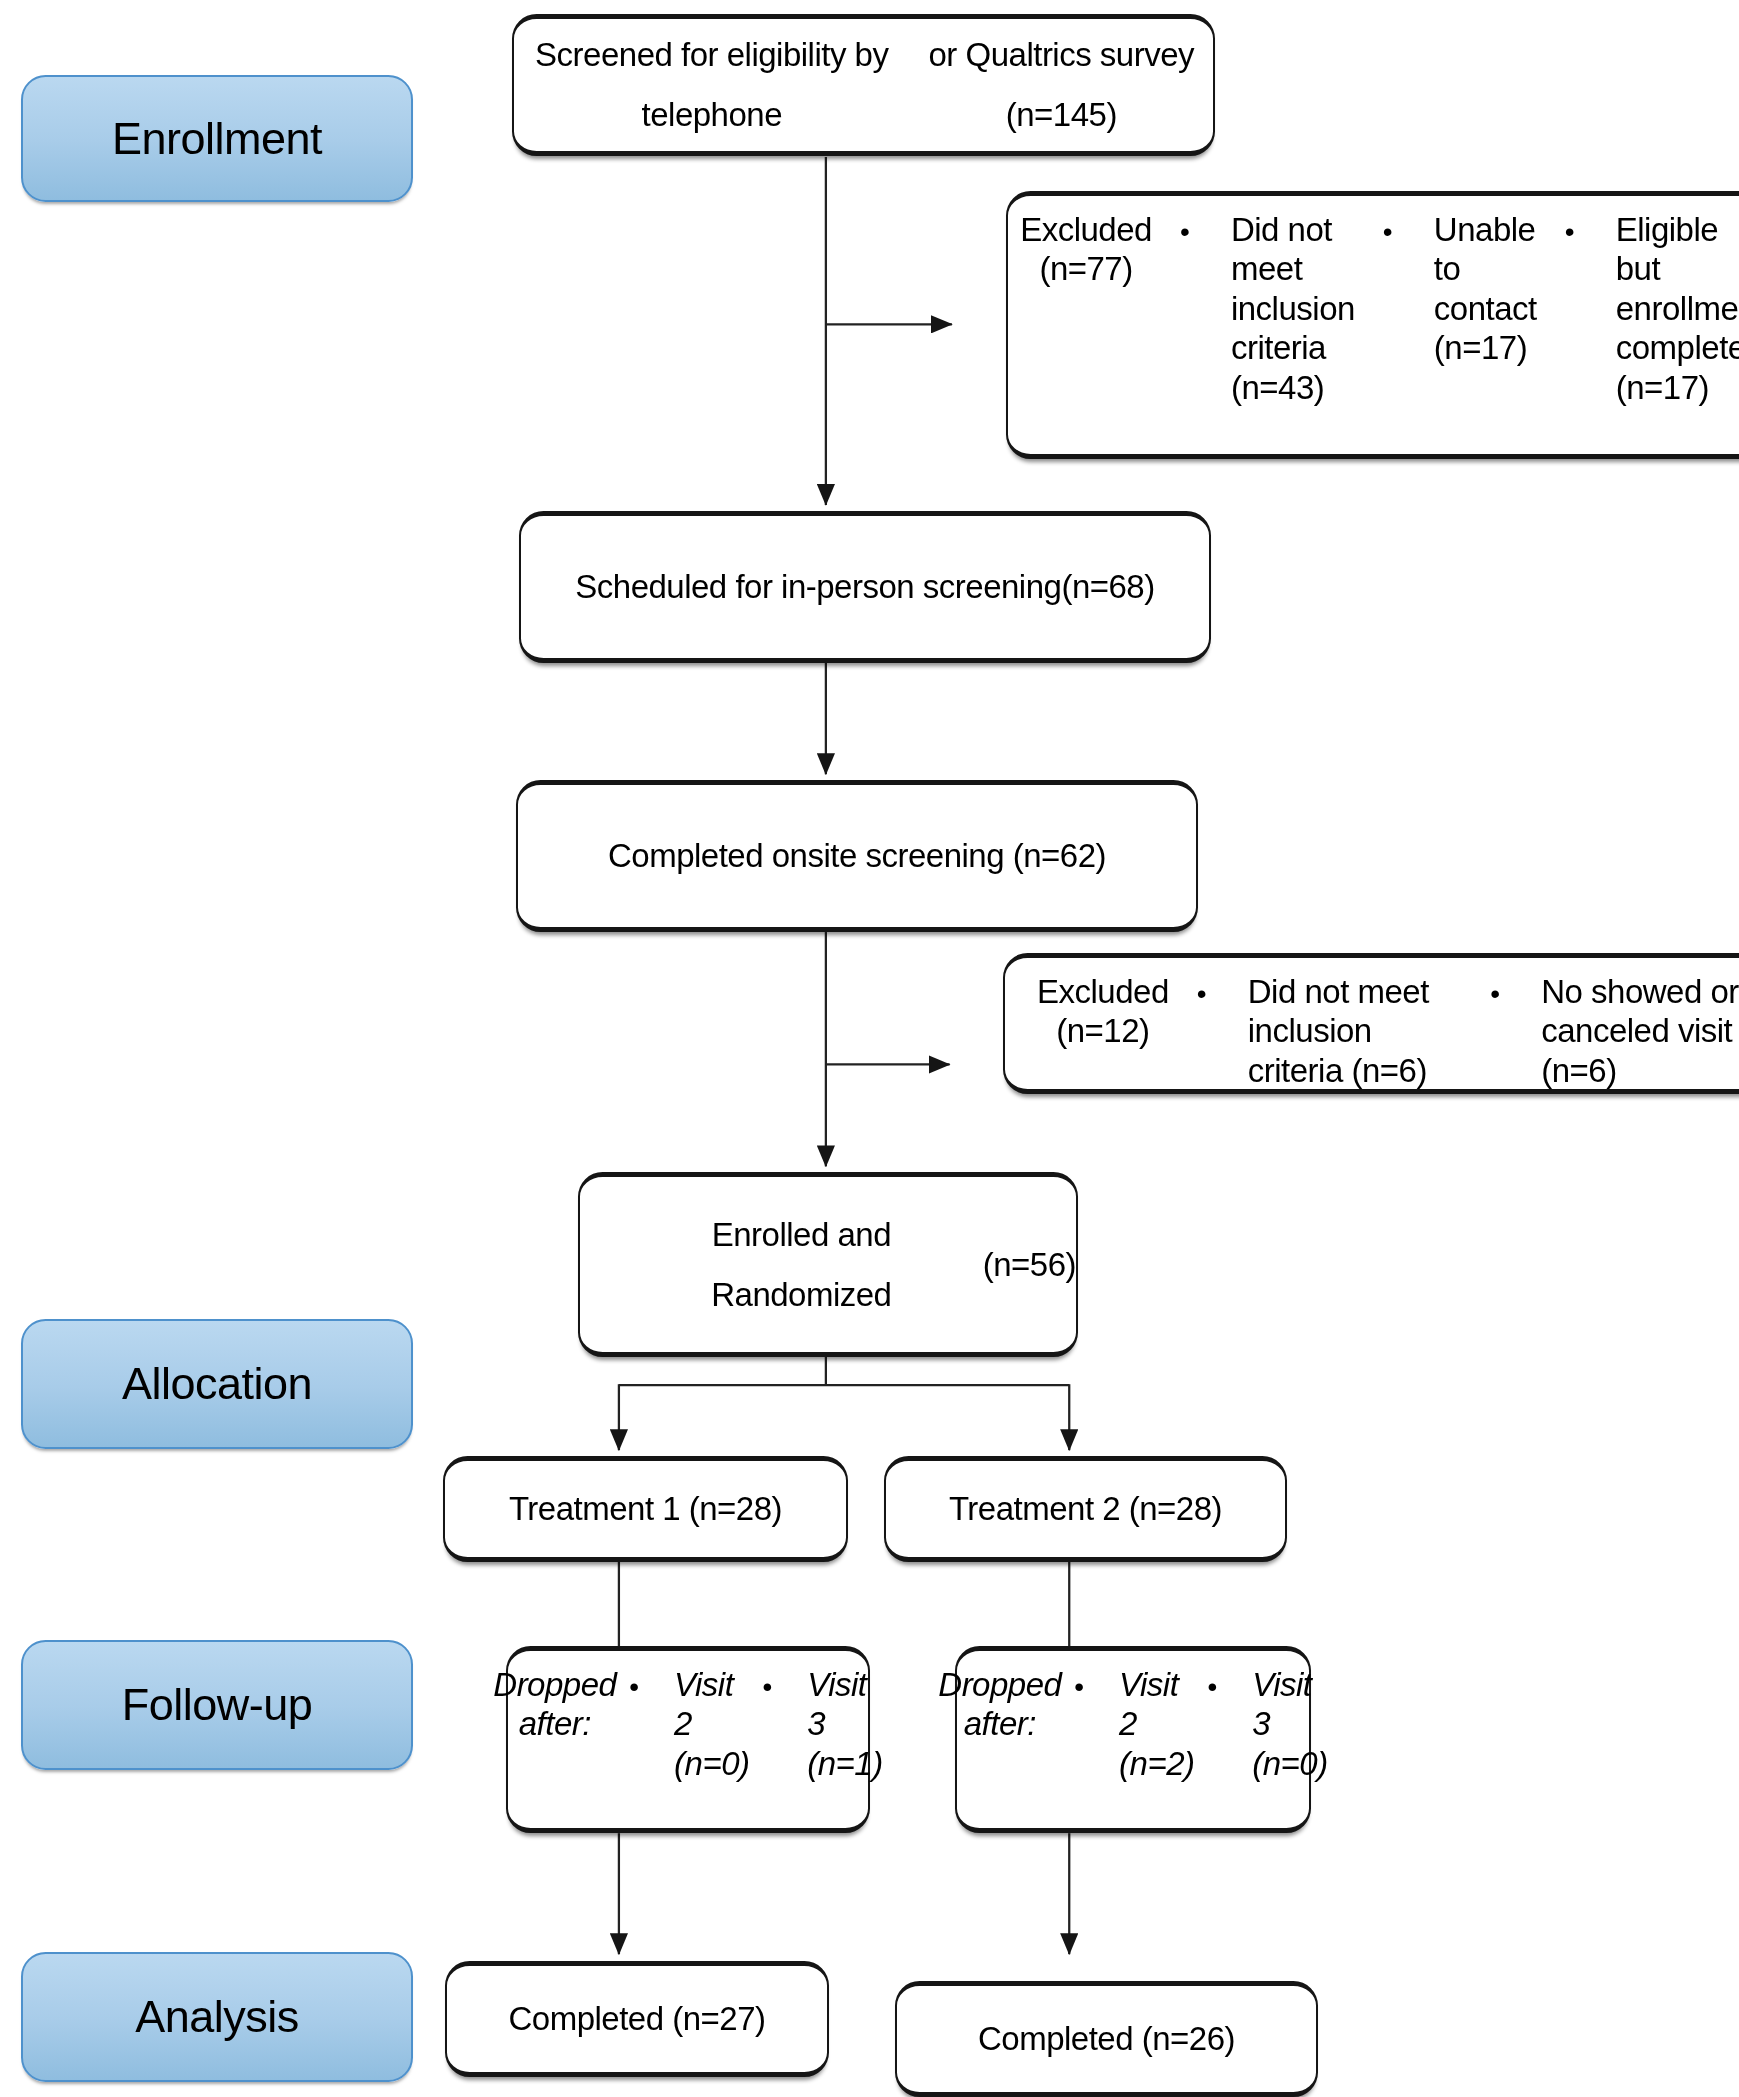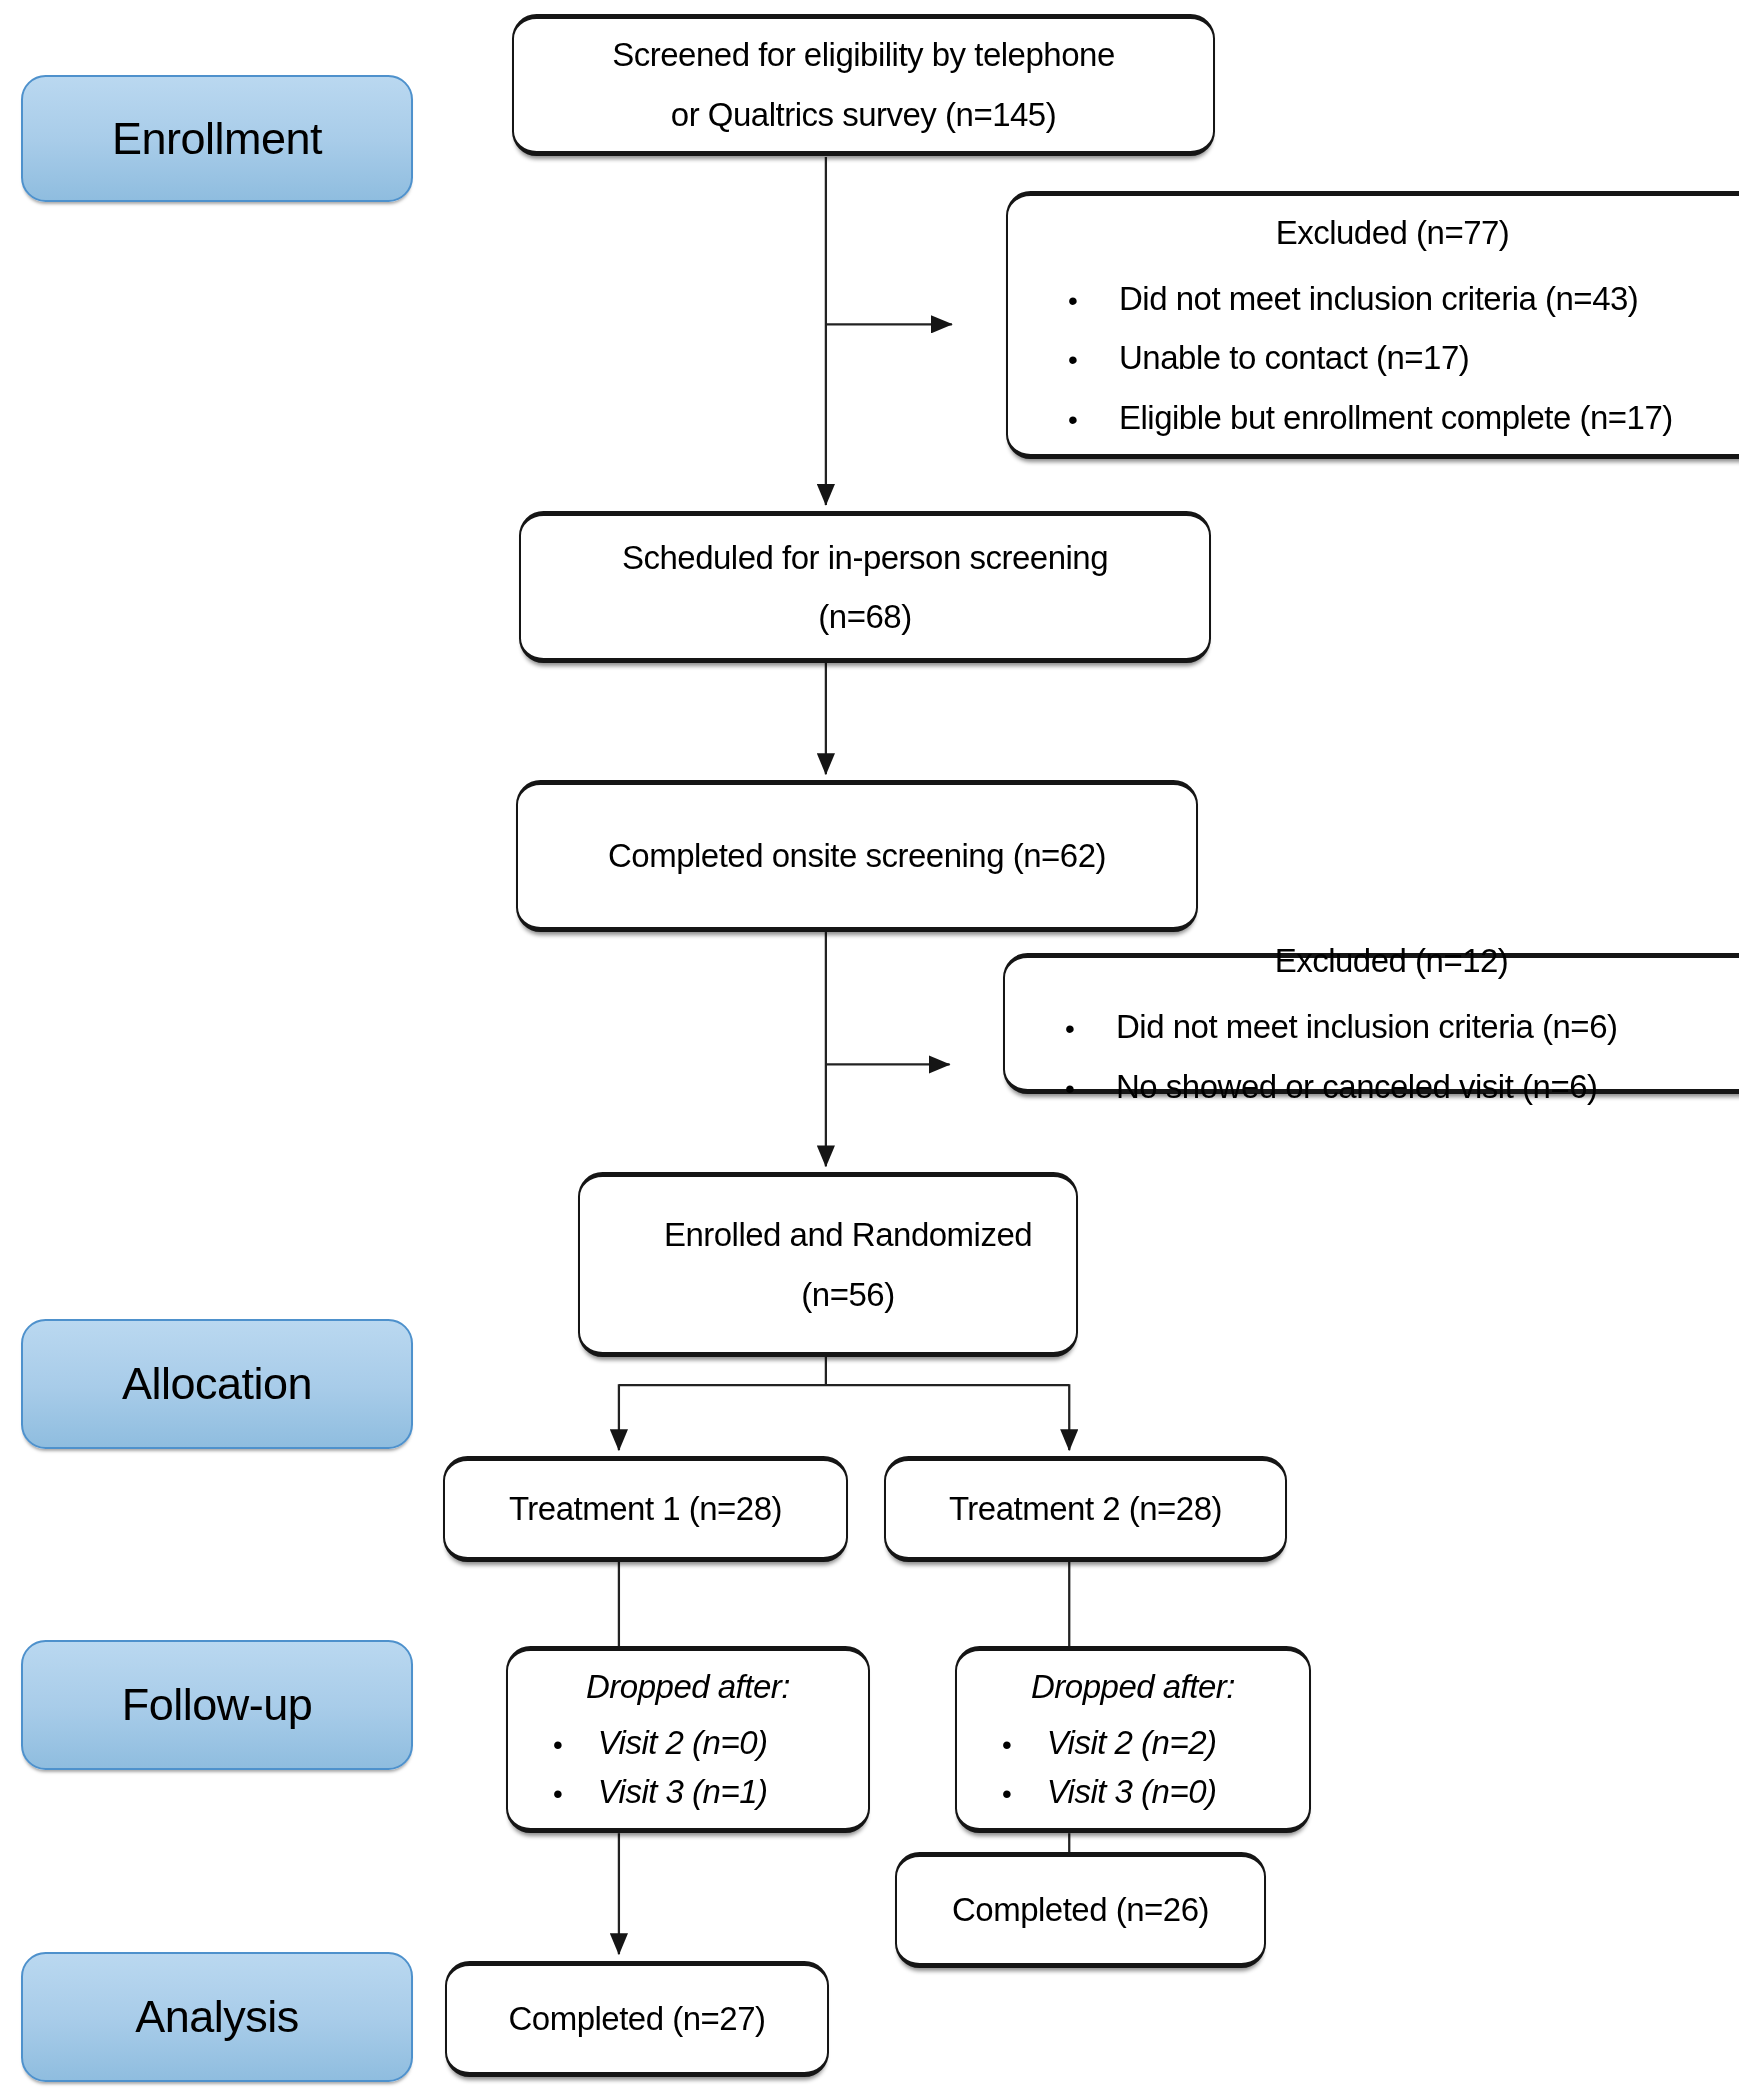--- a/index.html
+++ b/index.html
@@ -6,21 +6,21 @@
   .canvas{
     position:relative;width:1740px;height:2097px;background:#ffffff;
     font-family:"Liberation Sans",sans-serif;color:#000;overflow:hidden;
   }
   .connectors{position:absolute;left:0;top:0;width:1740px;height:2097px;}
   .box{
     position:absolute;background:#ffffff;box-sizing:border-box;
     border:2.7px solid #151515;border-top-width:5px;border-bottom-width:5px;
     border-radius:24.6px;
     box-shadow:0 5.5px 4.1px -3.2px rgba(0,0,0,0.45);
-    display:flex;flex-direction:column;align-items:center;justify-content:center;
+    display:flex;flex-direction:row;align-items:center;justify-content:center;
     text-align:center;font-size:33px;line-height:1.8;letter-spacing:-0.5px;
   }
   .listbox{
     align-items:stretch;text-align:left;justify-content:center;
     padding:13.6px 32px;row-gap:20px;line-height:1.2;margin-left:48px;
   }
   .listbox .box-title{text-align:center;margin-bottom:6.4px;}
   .li{display:flex;align-items:baseline;padding-left:28px;}
   .li .dot{flex:0 0 51px;font-size:28px;}
   .smallgap{row-gap:10px;font-style:italic;}
@@ -152,18 +152,18 @@
     <div class="li">
       <span class="dot">•</span>
       <span>Visit 3 (n=0)</span>
     </div>
   </div>
 
   <div class="box" style="left:445px;top:1961px;width:384px;height:116px;">
     <div>Completed (n=27)</div>
   </div>
 
-  <div class="box" style="left:895px;top:1852px;width:371px;height:116px;text-align:center;">
+  <div class="box" style="left:895px;top:1981px;width:423px;height:116px;text-align:center;">
     <div>Completed (n=26)</div>
   </div>
 
 </div>
 
 
 </body></html>

